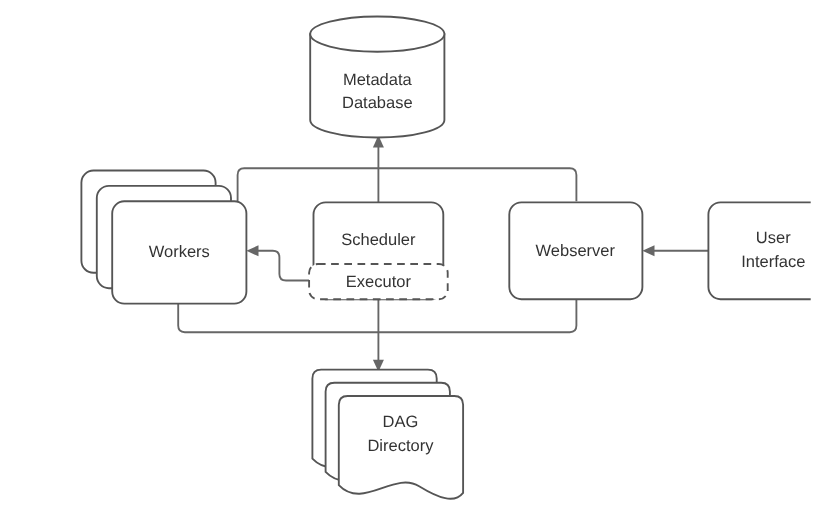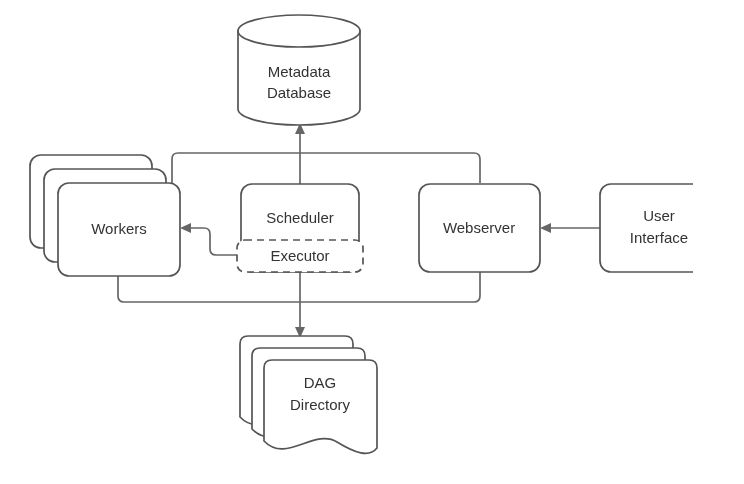--- a/index.html
+++ b/index.html
@@ -10,20 +10,21 @@
   }
   body {
     font-family: "Liberation Sans", "DejaVu Sans", sans-serif;
   }
   #canvas {
     position: relative;
     width: 693px;
     height: 484px;
     background: #ffffff;
     overflow: hidden;
+    margin-left: 44px;
   }
   #diagram-svg {
     position: absolute;
     left: 0;
     top: 0;
     width: 744px;
     height: 484px;
   }
   .node-label {
     font-family: "Liberation Sans", "DejaVu Sans", sans-serif;

